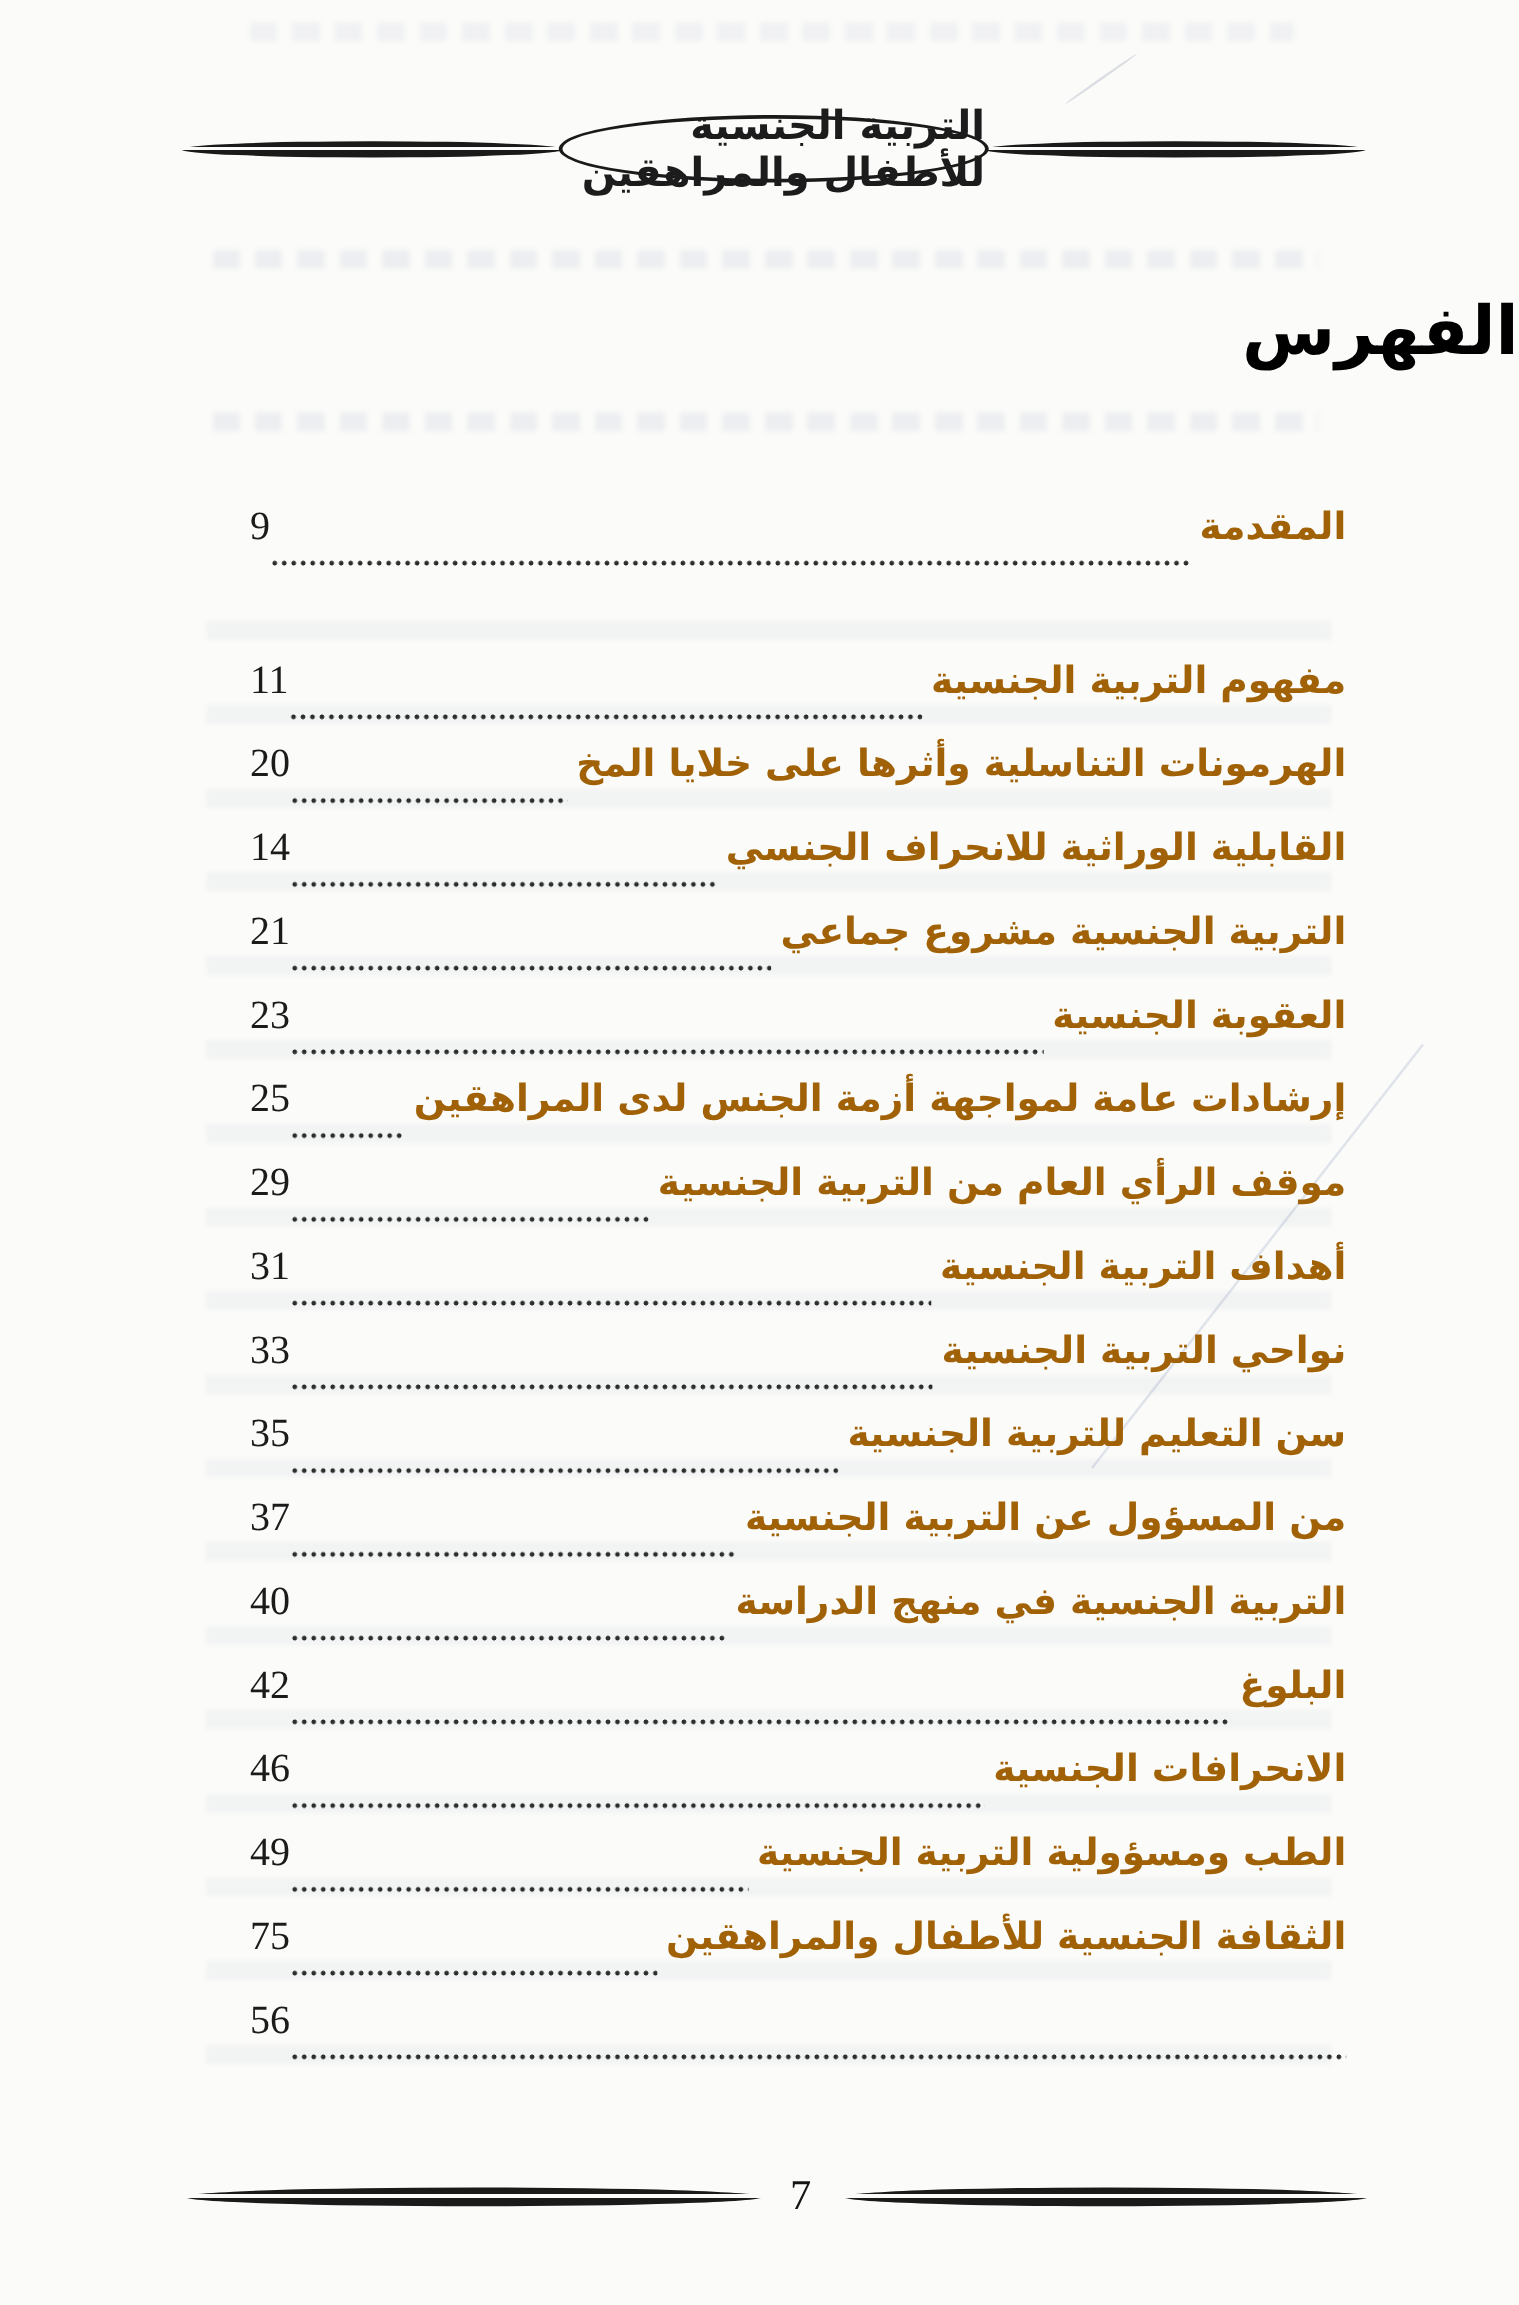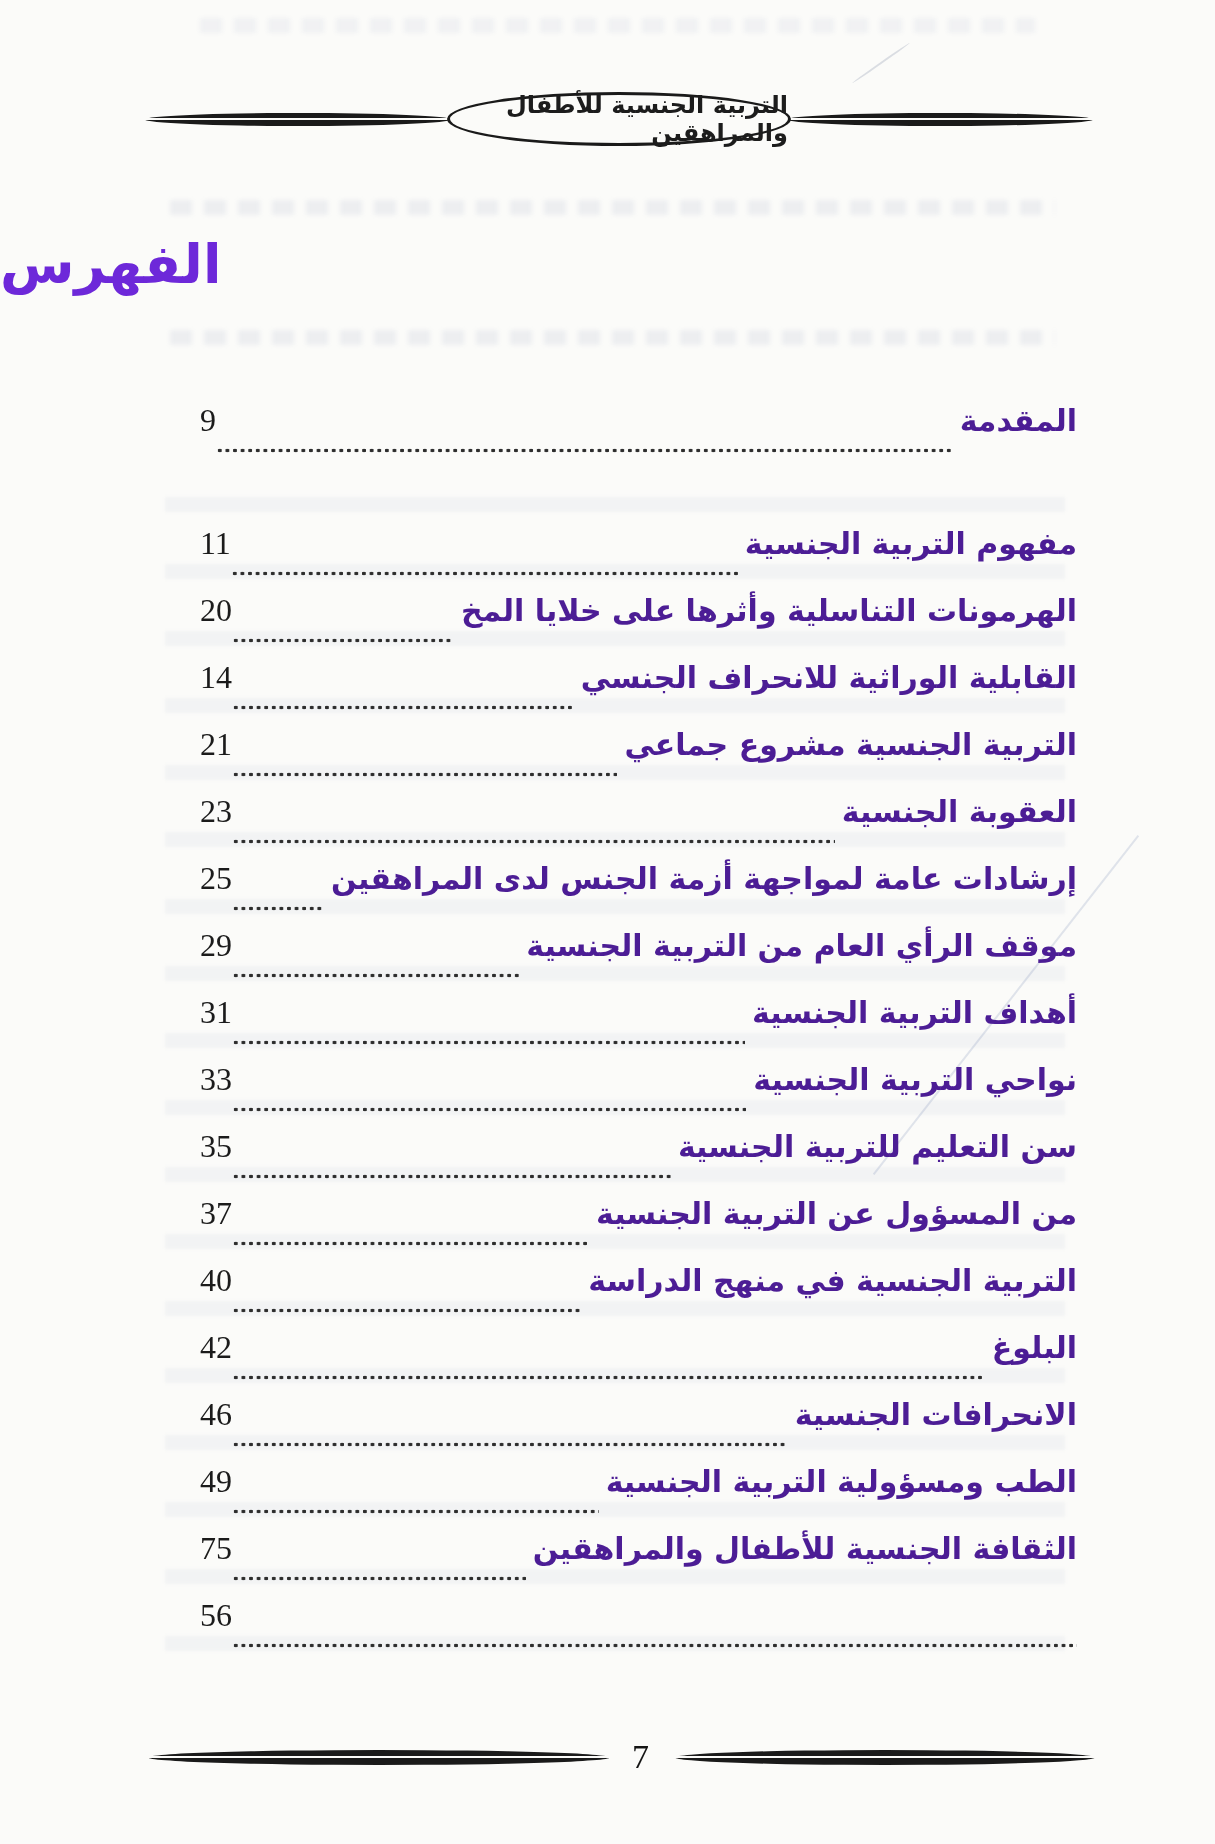--- a/index.html
+++ b/index.html
@@ -23,44 +23,44 @@
   .header-band{
     position:absolute;top:92px;left:145px;right:122px;
     display:flex;align-items:center;
   }
   .header-band .rule{flex:1;}
   .header-oval{
     flex:none;width:338px;height:48px;margin:0 -4px;
     border:3px solid #1a1a1a;border-radius:50%;
     background:#fbfbf9;
     display:flex;align-items:center;justify-content:center;
-    font-weight:bold;font-size:24px;letter-spacing:0;
+    font-weight:bold;font-size:32px;letter-spacing:0;
     direction:rtl;z-index:2;
   }
 
   
   .main-heading{
     position:absolute;top:233px;left:0;right:0;
-    text-align:left;
-    font-size:54px;font-weight:bold;color:#6d28d9;
+    text-align:right;
+    font-size:54px;font-weight:bold;color:#000000;
     direction:rtl;
   }
 
   
   .toc{
     position:absolute;top:402px;right:138px;left:200px;
     direction:rtl;
   }
   .toc-row{
     display:flex;align-items:baseline;
     height:67px;
   }
   .toc-row.first{margin-bottom:56px;}
   .toc-label{
-    font-weight:bold;font-size:30px;color:#4c1d95;
+    font-weight:bold;font-size:30px;color:#a16207;
     white-space:nowrap;padding-left:7px;
   }
   .toc-dots{
     flex:1;height:9px;align-self:flex-end;margin-bottom:14px;
     background-image:radial-gradient(circle,#2d2d2d 1.7px,transparent 2.1px);
     background-size:7.6px 9px;background-repeat:repeat-x;
     background-position:left center;
   }
   .toc-num{
     font-family:"Liberation Serif",serif;

